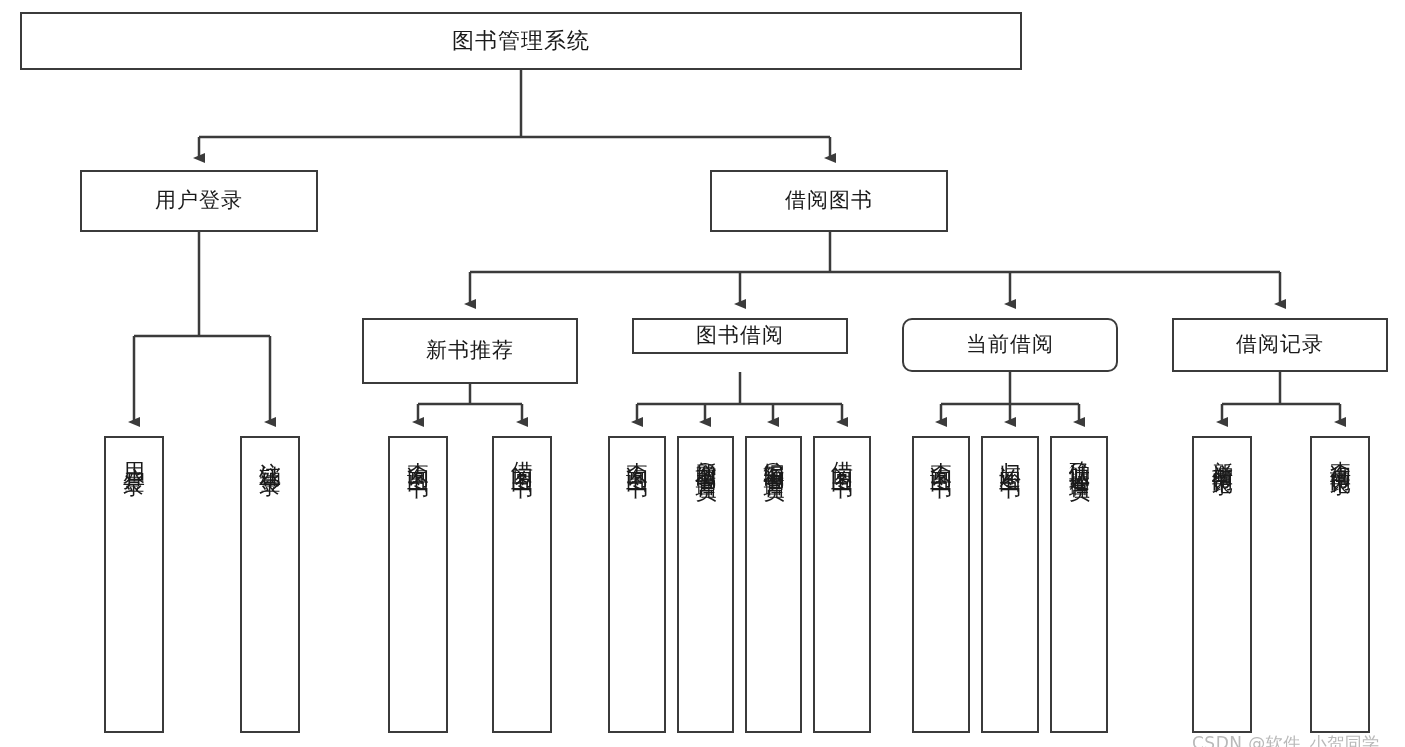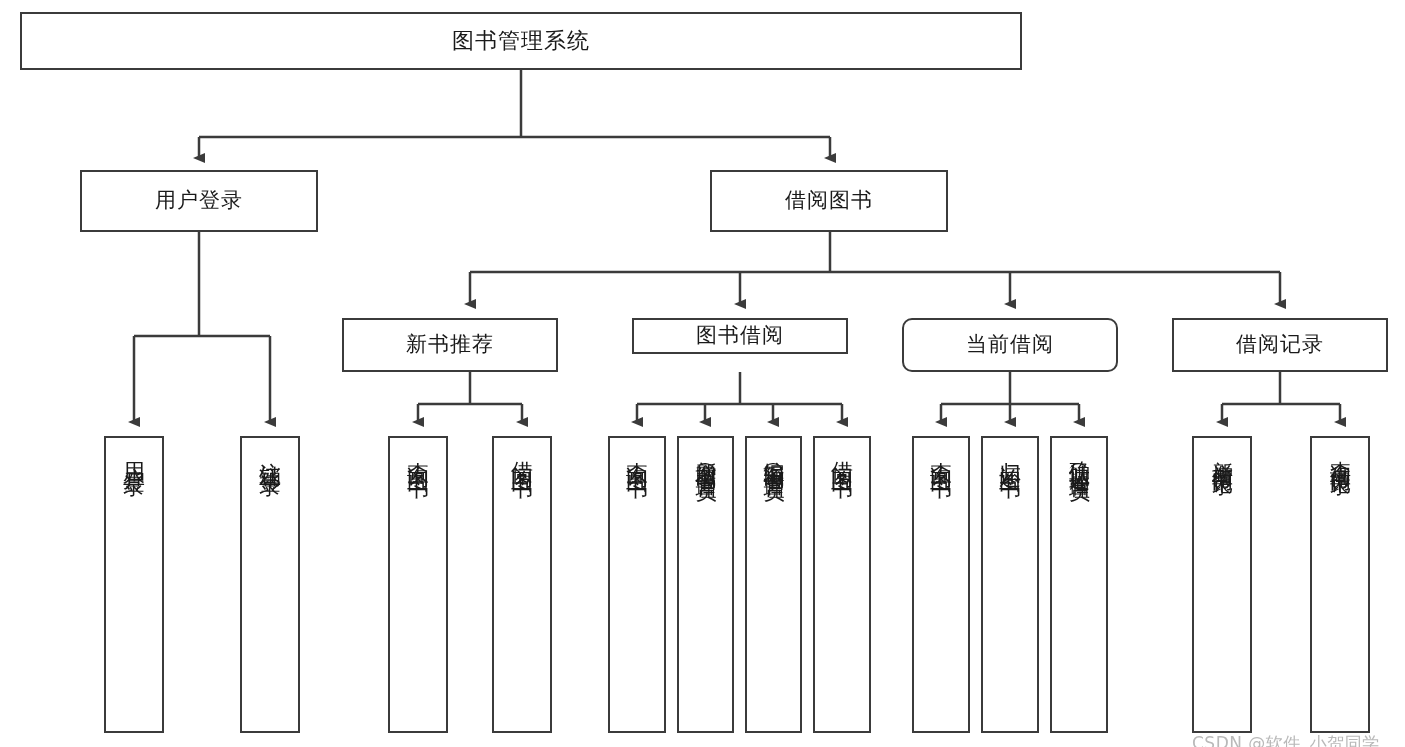--- a/index.html
+++ b/index.html
@@ -132,21 +132,21 @@
     <span>图书管理系统</span>
   </div>
 
   <div class="node node-h" style="left:80px; top:170px; width:238px; height:62px;">
     <span>用户登录</span>
   </div>
   <div class="node node-h" style="left:710px; top:170px; width:238px; height:62px;">
     <span>借阅图书</span>
   </div>
 
-  <div class="node node-h" style="left:342px; top:318px; width:216px; height:54px;text-align:right;">
+  <div class="node node-h" style="left:362px; top:318px; width:216px; height:66px;text-align:right;">
     <span>新书推荐</span>
   </div>
   <div class="node node-h" style="left:632px; top:318px; width:216px; height:36px;">
     <span>图书借阅</span>
   </div>
   <div class="node node-h" style="left:902px; top:318px; width:216px; height:54px;border-radius:10px;">
     <span>当前借阅</span>
   </div>
   <div class="node node-h" style="left:1172px; top:318px; width:216px; height:54px;justify-content:center;">
     <span>借阅记录</span>

